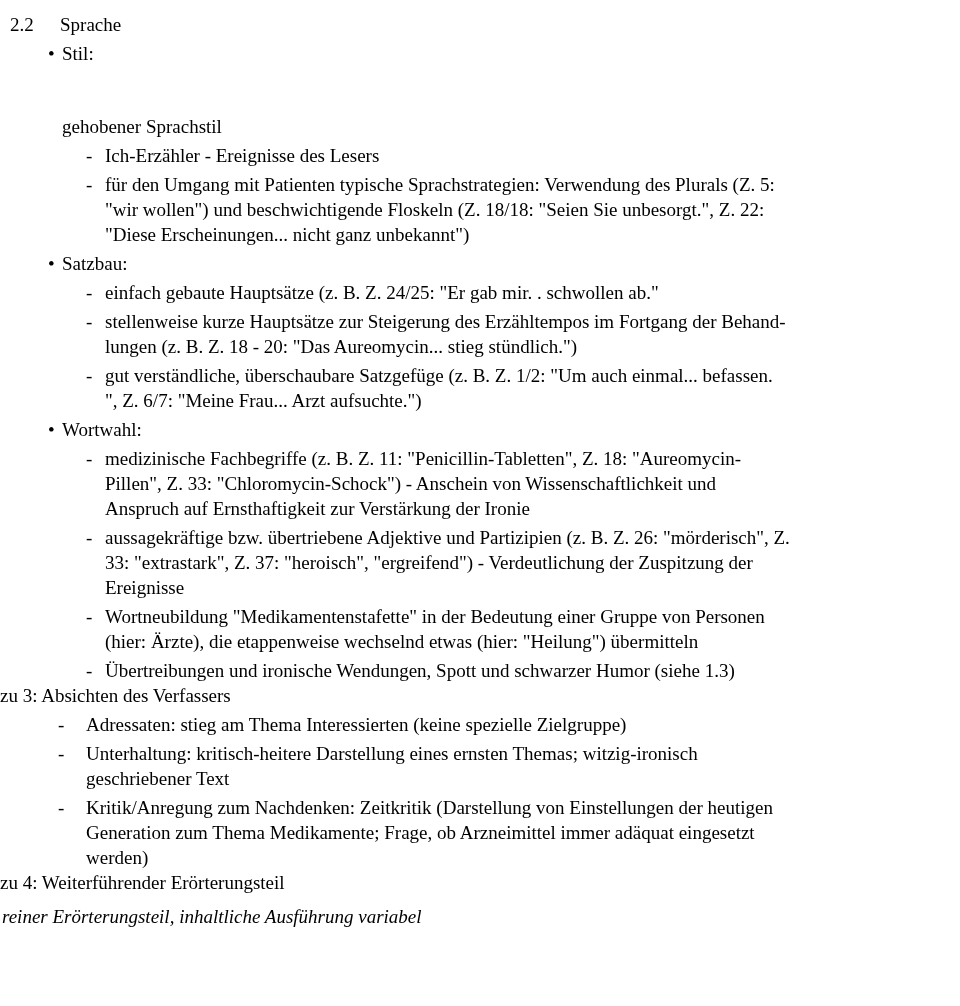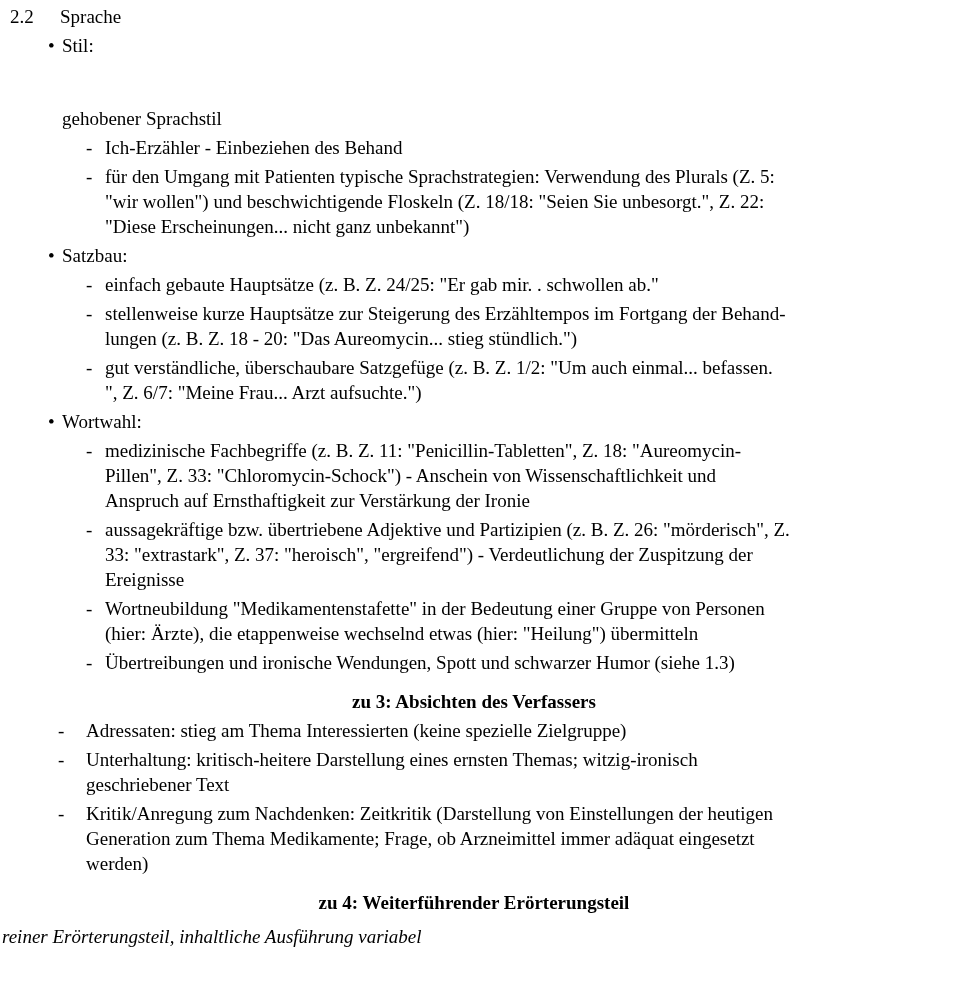--- a/index.html
+++ b/index.html
@@ -9,21 +9,21 @@
   }
   .page {
     position: relative;
     width: 960px;
     min-height: 1006px;
     box-sizing: border-box;
     background: #ffffff;
     color: #000000;
     font-family: "Liberation Serif", "DejaVu Serif", serif;
     font-size: 19px;
-    padding-top: 4px;
+    padding-top: 12px;
   }
   .heading-row {
     margin-left: 10px;
     line-height: 25px;
   }
   .sec-num {
     display: inline-block;
     width: 50px;
   }
   .block {
@@ -43,23 +43,22 @@
   }
   .bullet { padding-left: 62px; }
   .bullet .marker { left: 48px; }
   .plain1 { padding-left: 62px; margin-top: 48px; }
   .dash1 { padding-left: 105px; }
   .dash1 .marker { left: 86px; }
   .dash0 { padding-left: 86px; }
   .dash0 .marker { left: 58px; }
   .bold {
     padding-left: 0;
-    font-weight: bold;
-    margin-top: 14px;
-    text-align: center;
+    font-weight: normal;
+    margin-top: 0;
   }
   .plain0 {
     padding-left: 2px;
     margin-top: 9px;
     font-style: italic;
   }
 </style>
 </head>
 <body>
 
@@ -70,21 +69,21 @@
   <div id="blocks">
       <div class="block bullet">
         <span class="marker">•</span>
         <span class="text">Stil:</span>
       </div>
       <div class="block plain1">
         <span class="text">gehobener Sprachstil</span>
       </div>
       <div class="block dash1">
         <span class="marker">-</span>
-        <span class="text">Ich-Erzähler - Einbeziehen des Behand</span>
+        <span class="text">Ich-Erzähler - Ereignisse des Lesers</span>
       </div>
       <div class="block dash1">
         <span class="marker">-</span>
         <span class="text">für den Umgang mit Patienten typische Sprachstrategien: Verwendung des Plurals (Z. 5:
 "wir wollen") und beschwichtigende Floskeln (Z. 18/18: "Seien Sie unbesorgt.", Z. 22:
 "Diese Erscheinungen... nicht ganz unbekannt")</span>
       </div>
       <div class="block bullet">
         <span class="marker">•</span>
         <span class="text">Satzbau:</span>

